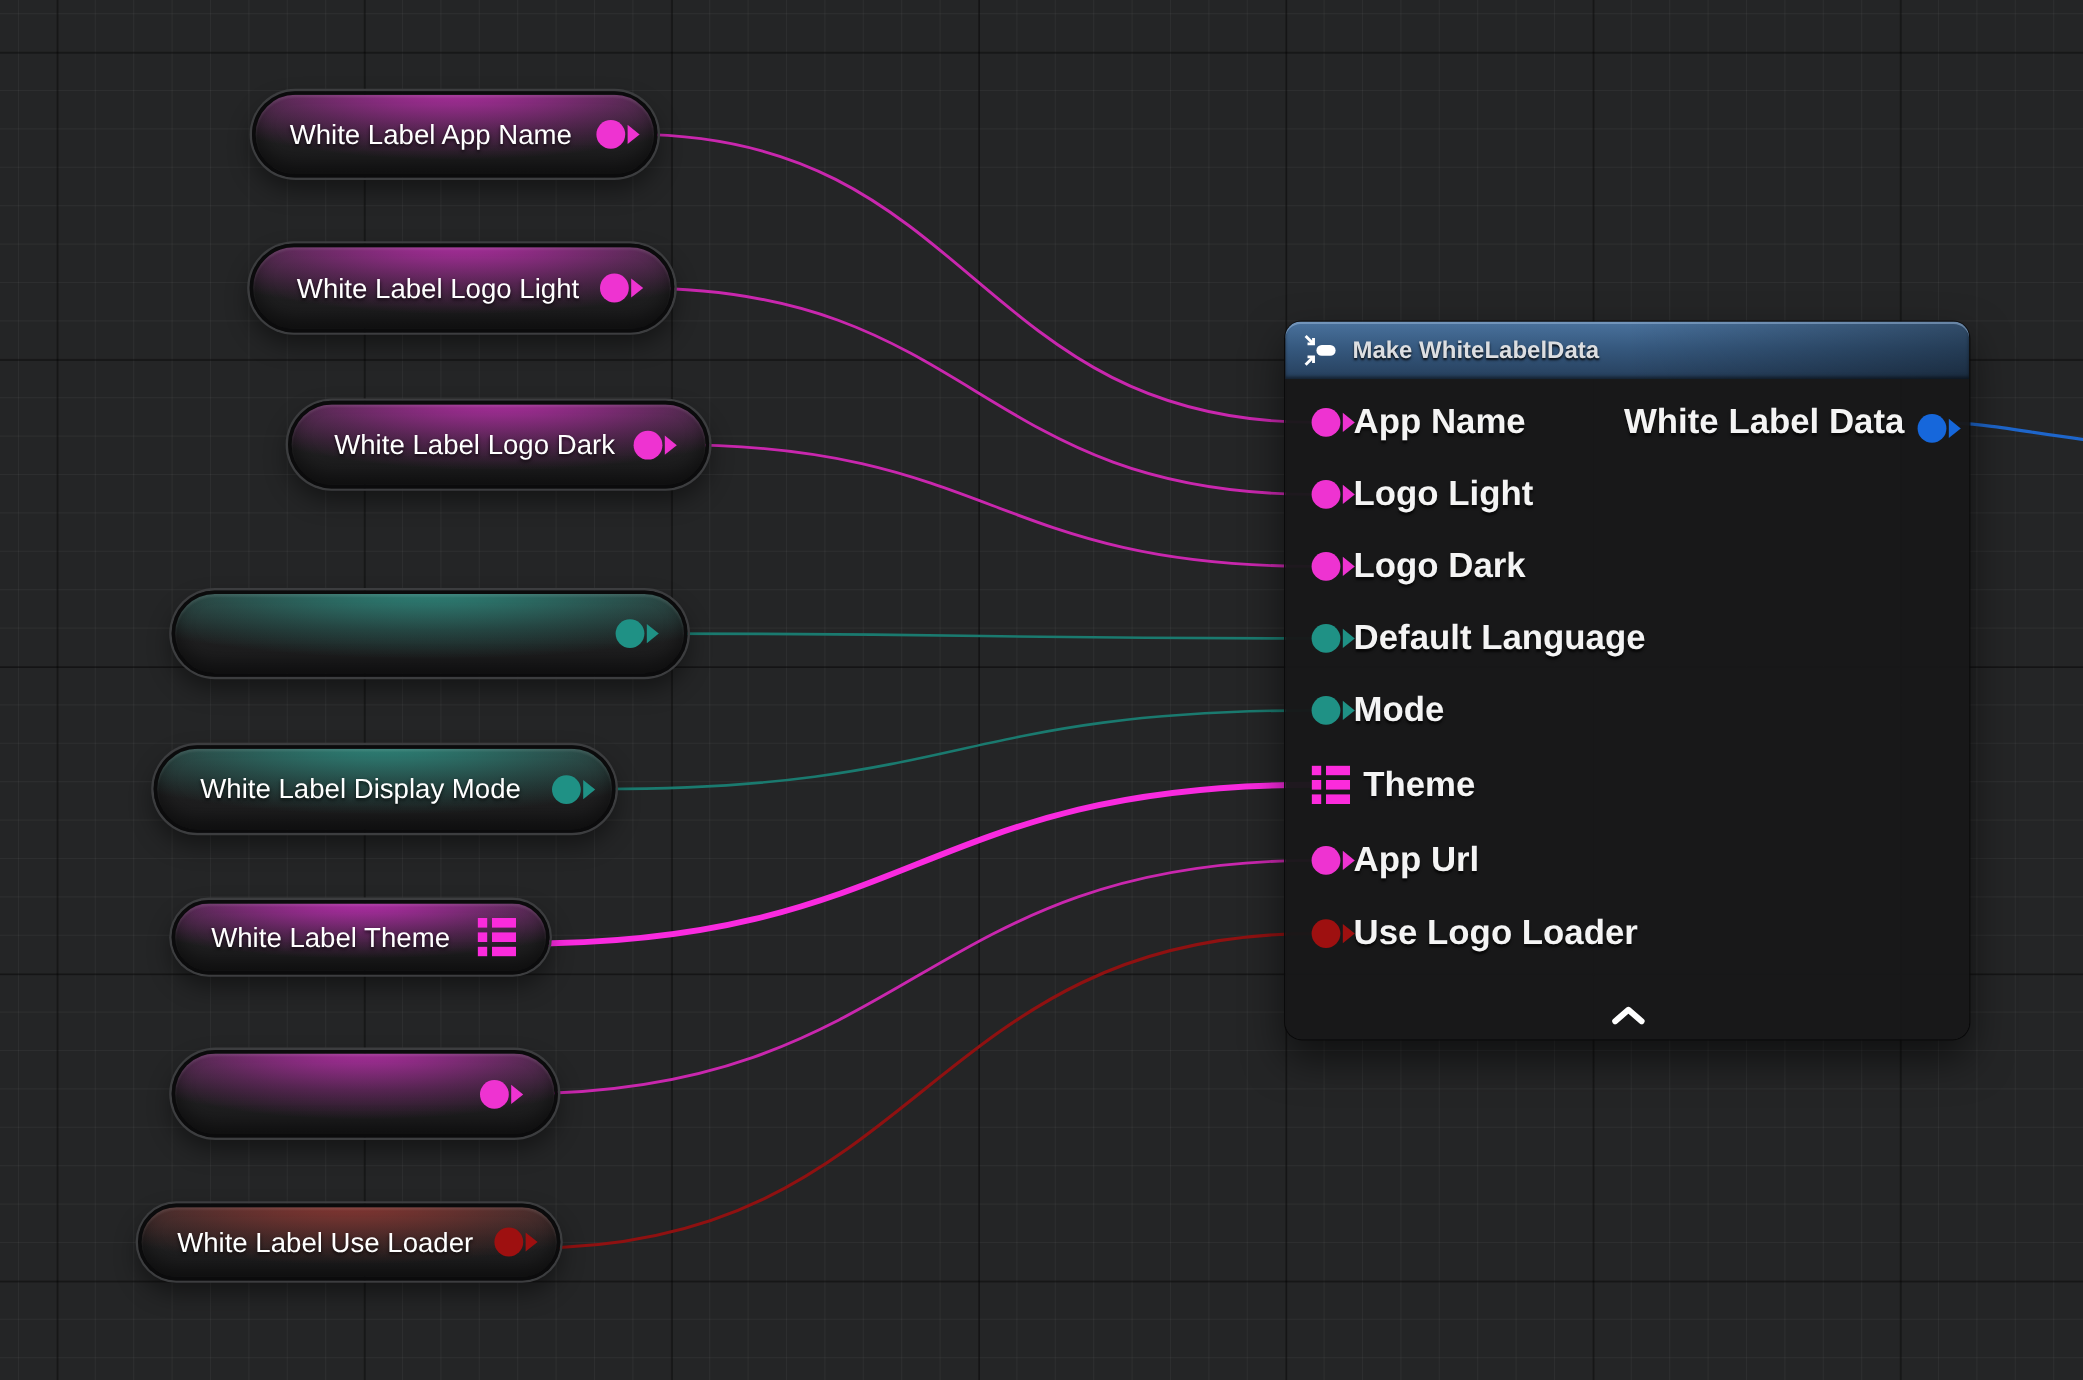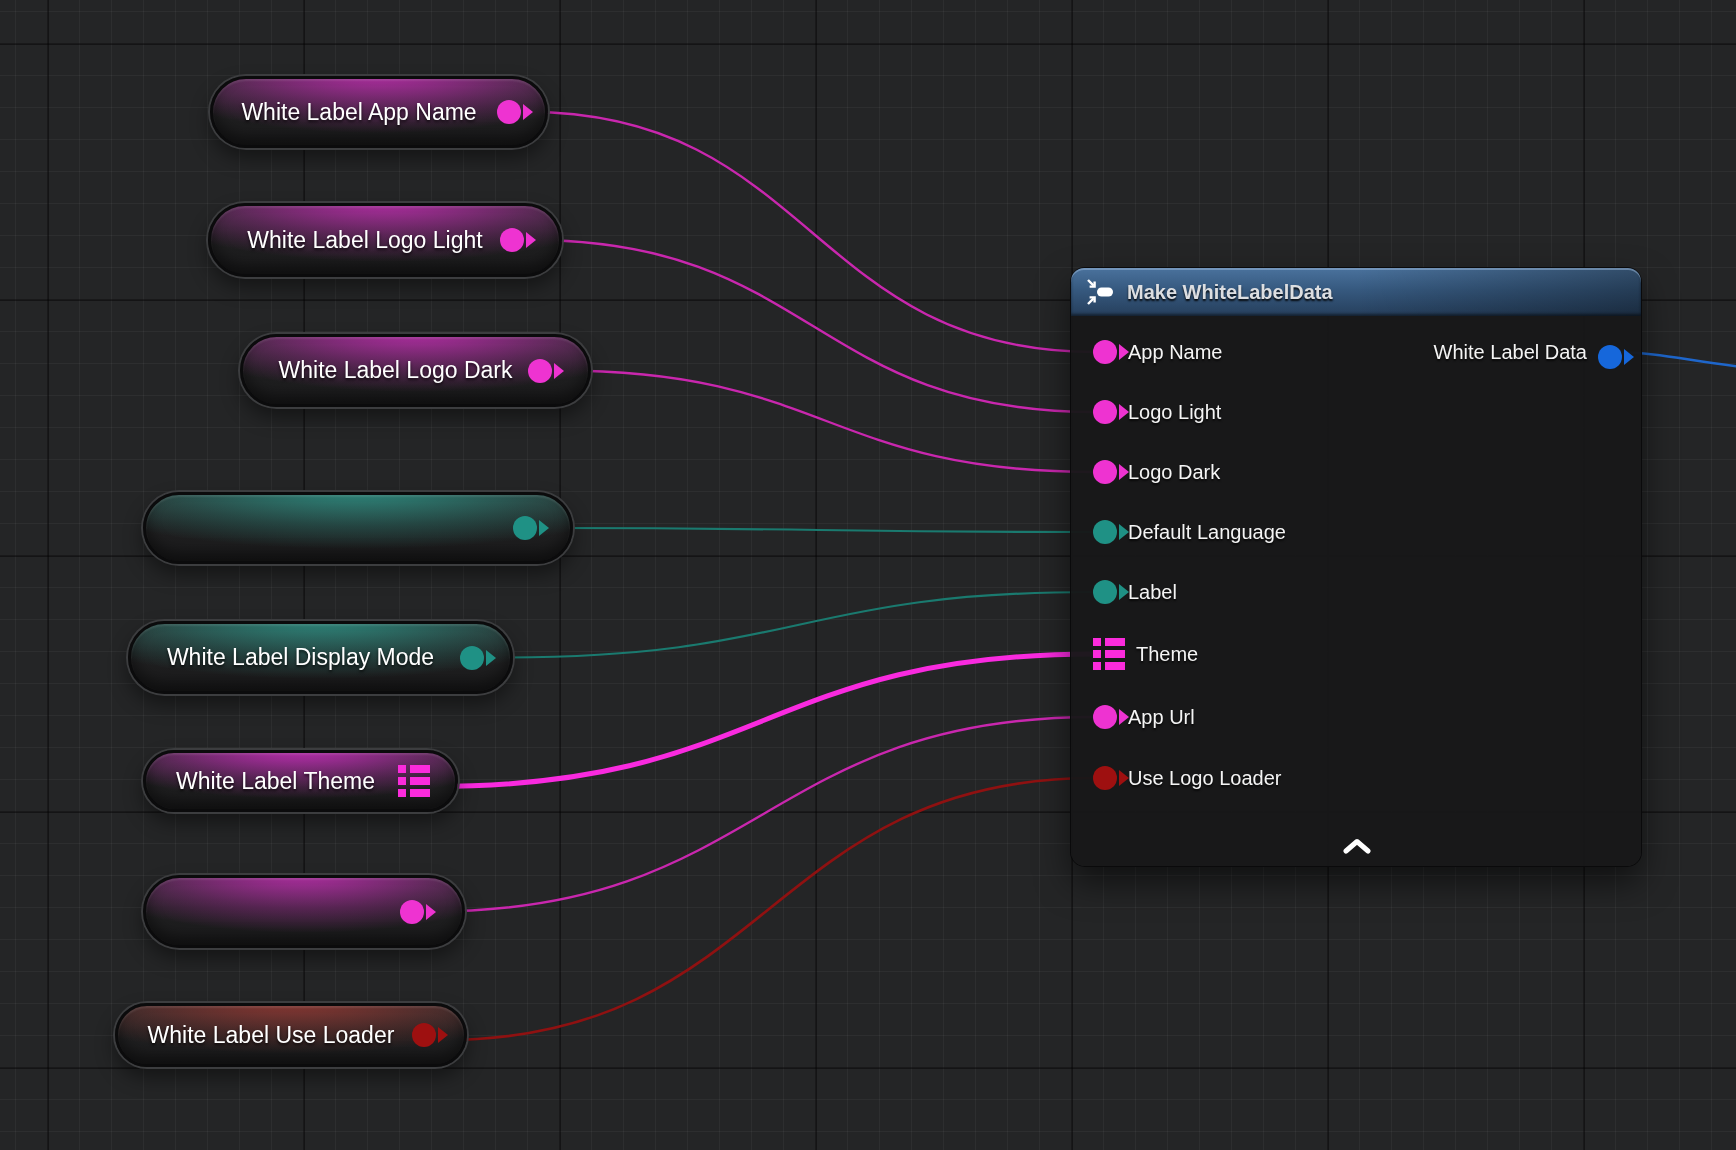--- a/index.html
+++ b/index.html
@@ -65,21 +65,21 @@
   .make-title{
     font-size:20px;font-weight:700;color:#dcdee1;
     text-shadow:0 2px 2px rgba(0,0,0,0.9);white-space:nowrap;
   }
   .pin-row{
     position:absolute;left:22px;height:34px;
     display:flex;align-items:center;gap:11px;
   }
   .pin-row .pin{position:relative;top:auto;transform:none;flex:0 0 auto;}
   .pin-row .map-pin{position:relative;top:auto;transform:none;flex:0 0 auto;}
-  .pin-label{font-size:20px;color:#f4f4f4;white-space:nowrap;text-shadow:0 2px 2px rgba(0,0,0,0.7);}
+  .pin-label{font-size:29px;color:#f4f4f4;white-space:nowrap;text-shadow:0 2px 2px rgba(0,0,0,0.7);font-weight:bold;}
   .out-row{
     position:absolute;height:34px;display:flex;align-items:center;gap:11px;
   }
   .collapse-btn{
     position:absolute;width:34px;height:18px;cursor:pointer;
     display:flex;align-items:center;justify-content:center;background:transparent;border:none;padding:0;
   }
 </style>
 </head>
 <body>
@@ -160,21 +160,21 @@
         <div class="pin-row" style="top: 187px;">
           <span class="pin" style="background: rgb(238, 51, 209); color: rgb(238, 51, 209);"></span>
           <span class="pin-label">Logo Dark</span>
         </div>
         <div class="pin-row" style="top: 247px;">
           <span class="pin" style="background: rgb(31, 145, 133); color: rgb(31, 145, 133);"></span>
           <span class="pin-label">Default Language</span>
         </div>
         <div class="pin-row" style="top: 307px;">
           <span class="pin" style="background: rgb(31, 145, 133); color: rgb(31, 145, 133);"></span>
-          <span class="pin-label">Label</span>
+          <span class="pin-label">Mode</span>
         </div>
         <div class="pin-row" style="top: 369px;">
           <span class="map-pin"><svg width="32" height="32" viewBox="0 0 32 32">
               <rect x="0" y="0" width="8" height="8" fill="#FB2BDC"></rect>
               <rect x="12" y="0" width="20" height="8" fill="#FB2BDC"></rect>
               <rect x="0" y="12" width="8" height="8" fill="#FB2BDC"></rect>
               <rect x="12" y="12" width="20" height="8" fill="#FB2BDC"></rect>
               <rect x="0" y="24" width="8" height="8" fill="#FB2BDC"></rect>
               <rect x="12" y="24" width="20" height="8" fill="#FB2BDC"></rect>
             </svg></span>

